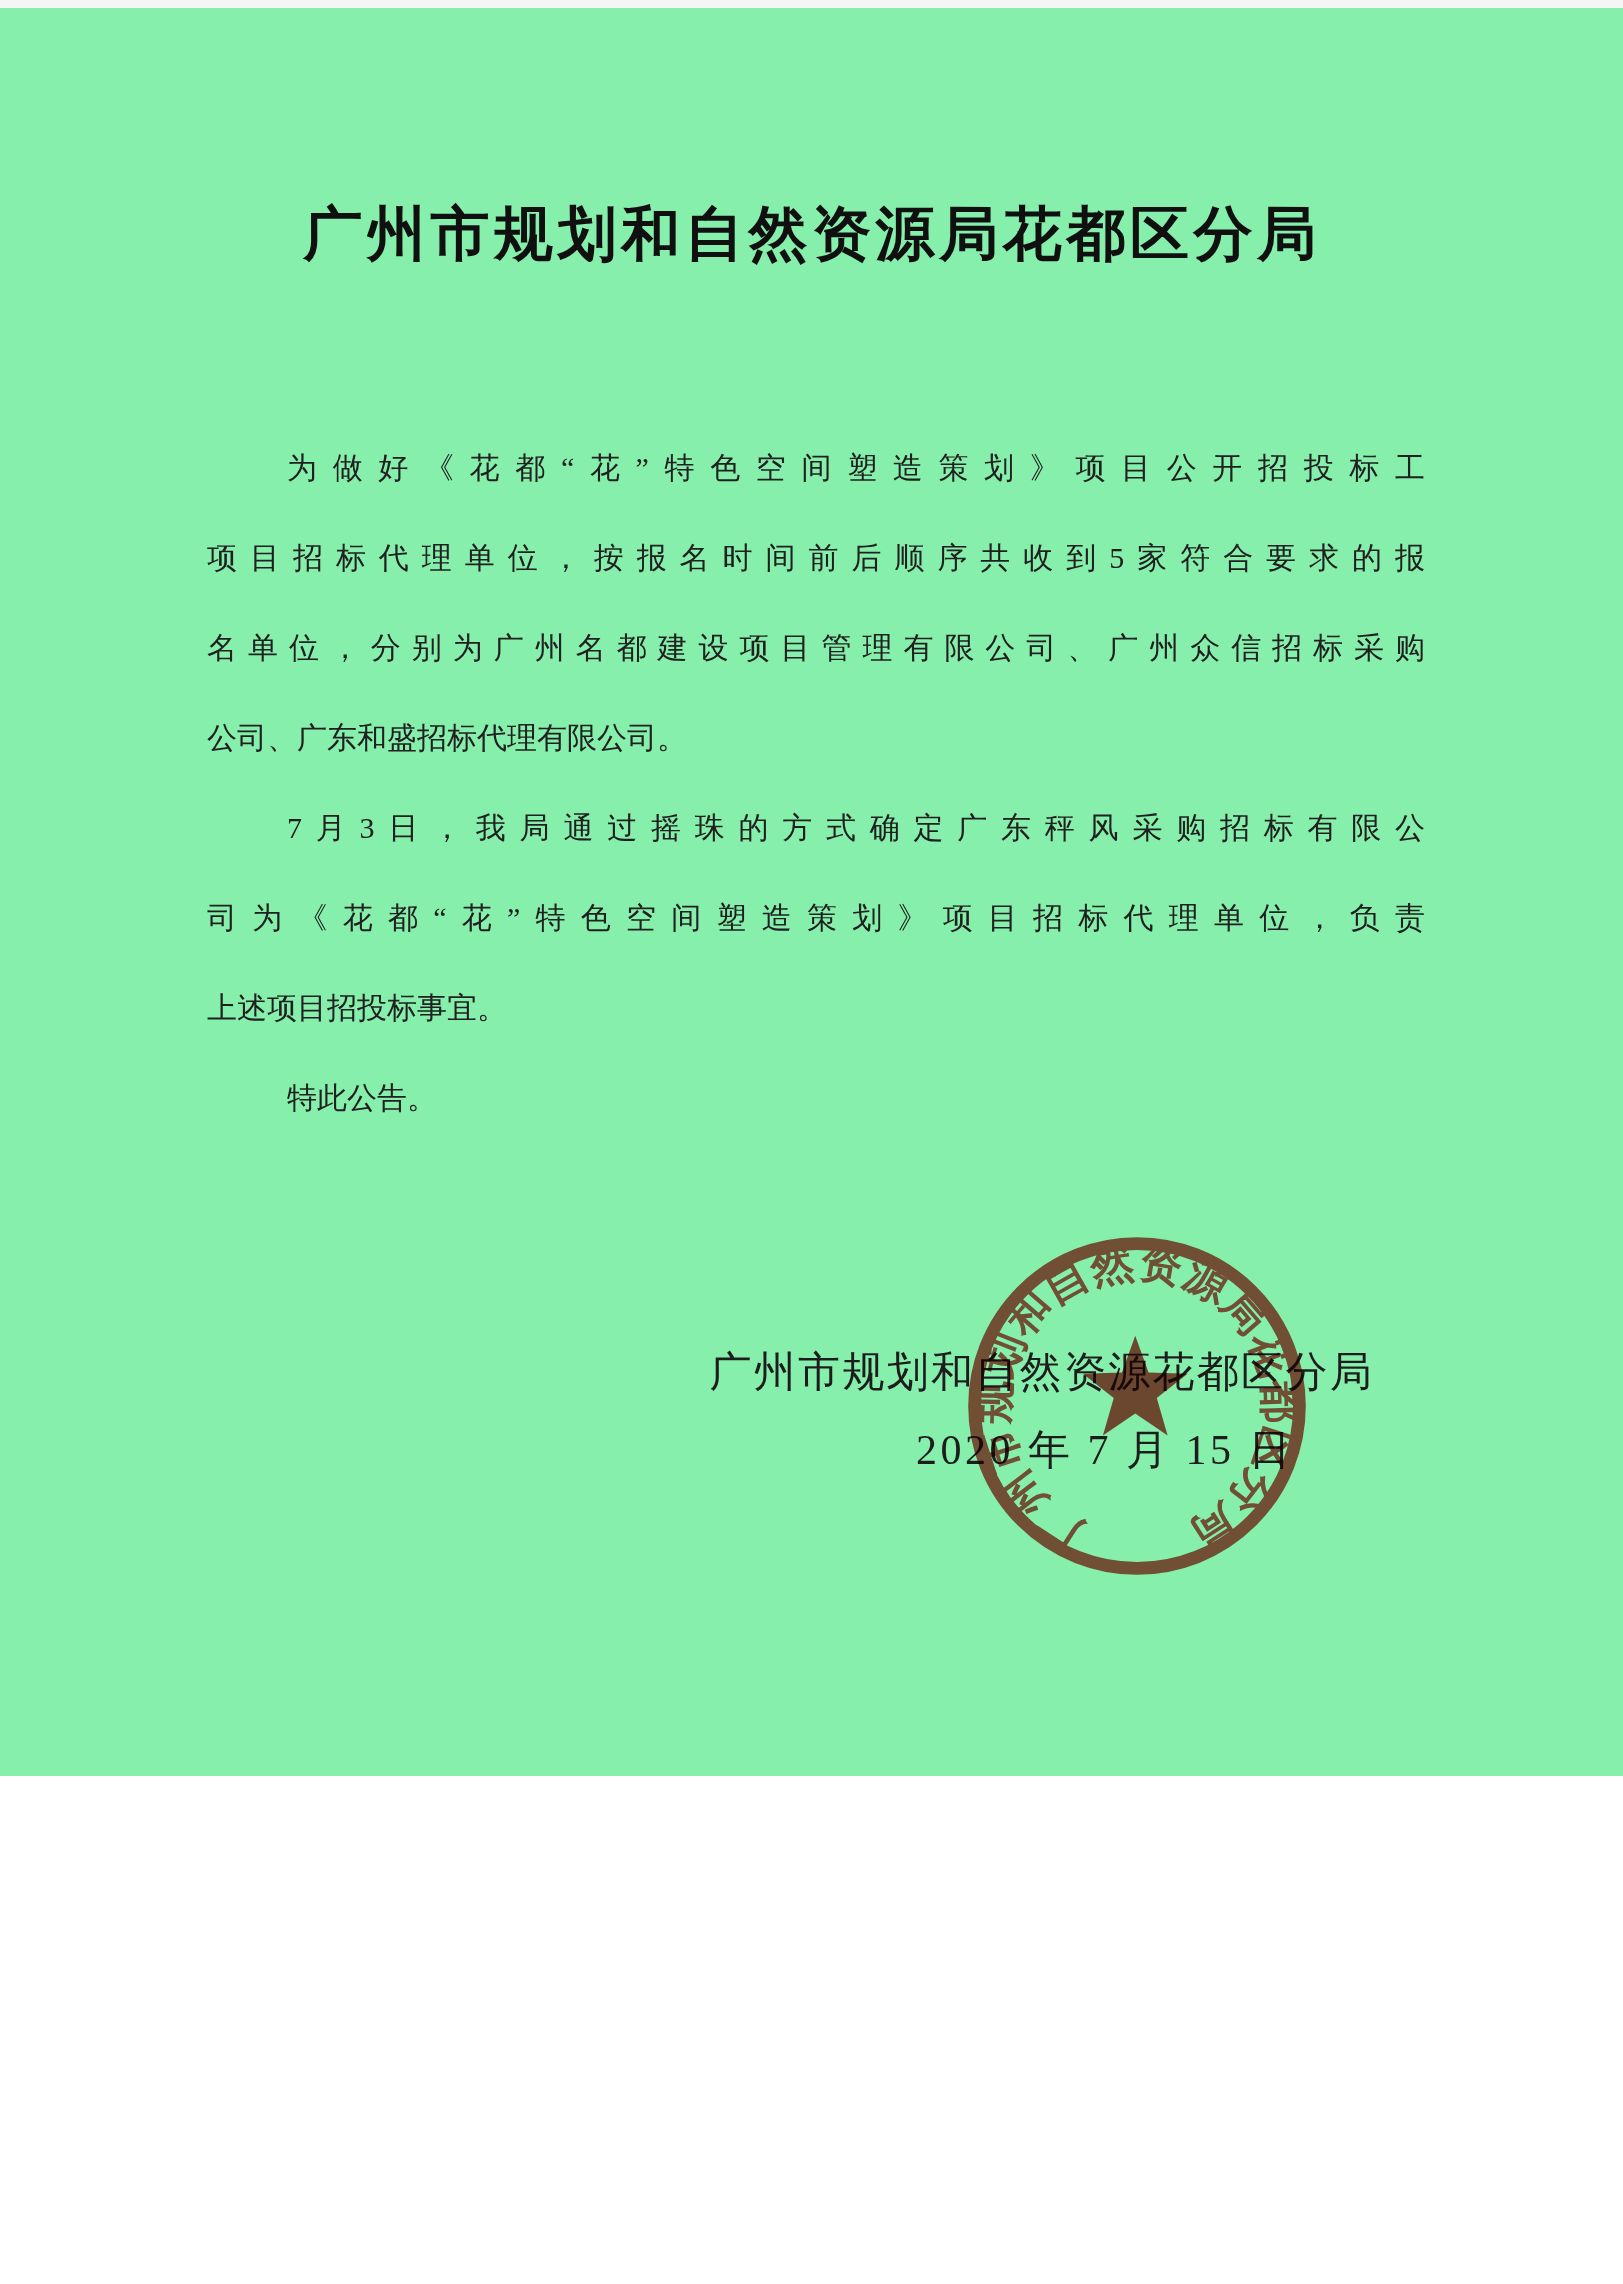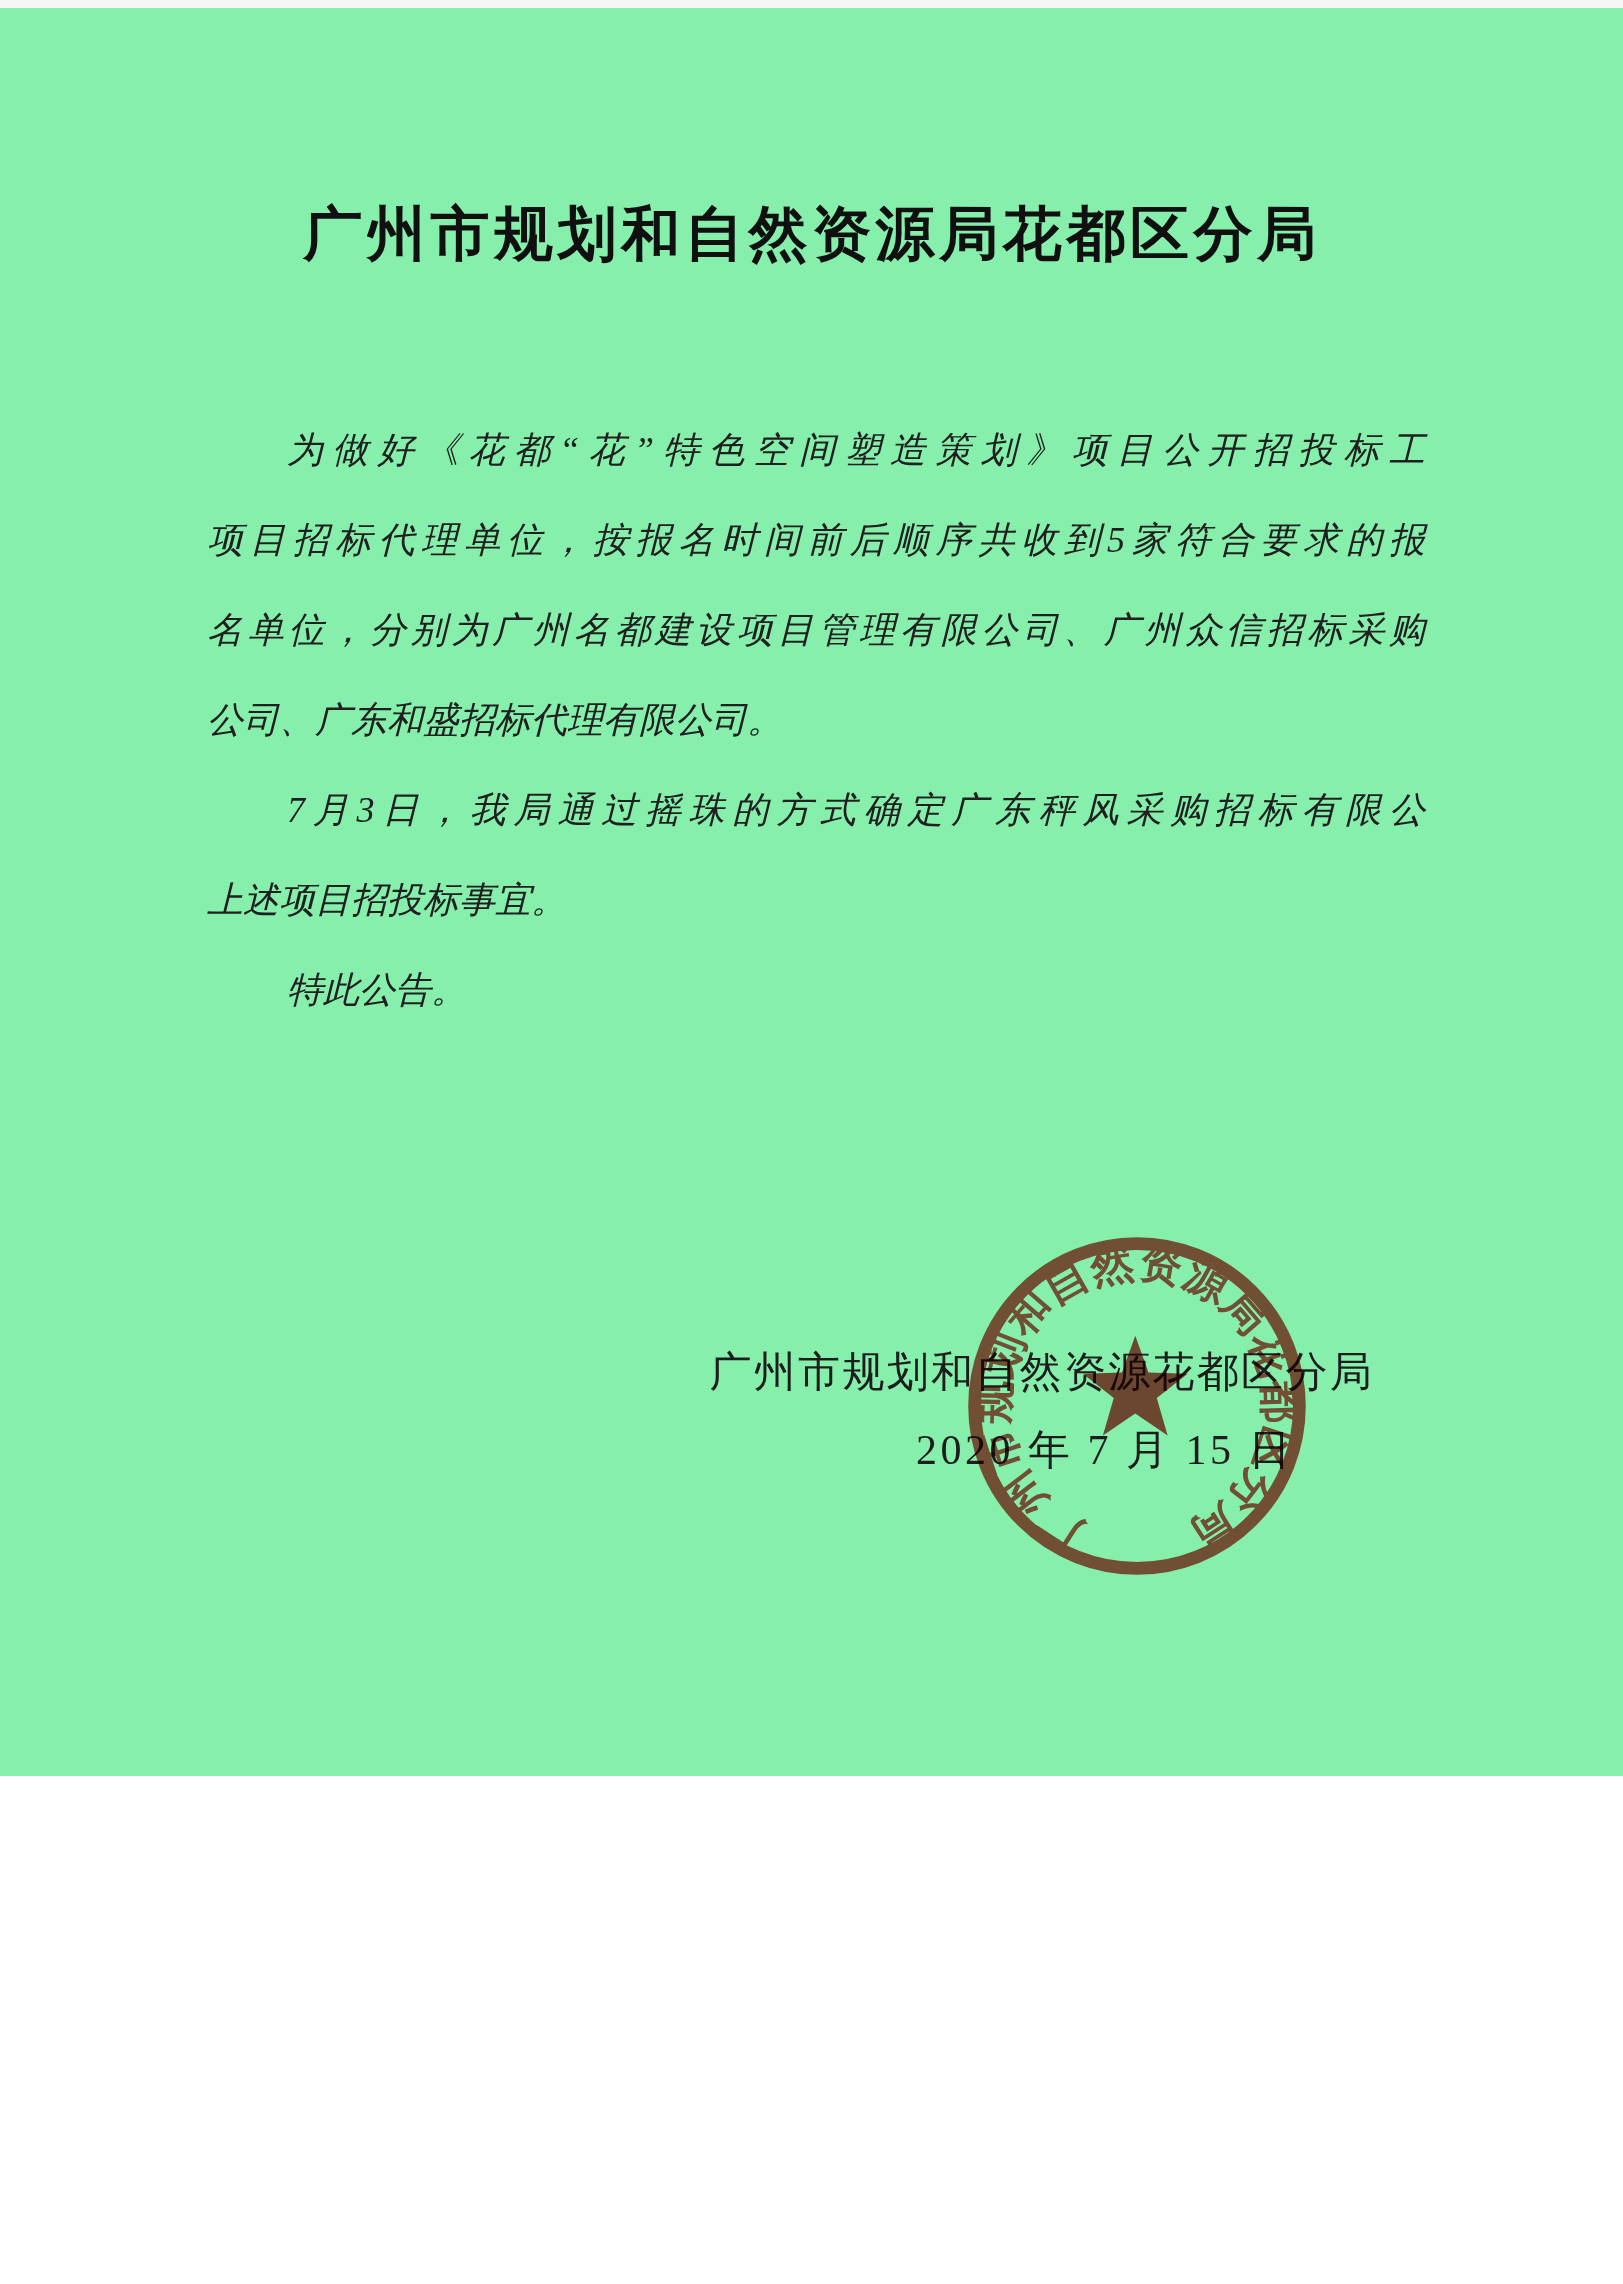--- a/index.html
+++ b/index.html
@@ -21,24 +21,23 @@
   }
   .title-block {
     position: absolute; left: 0; top: 196px; width: 1624px;
     text-align: center;
     font-size: 59px; font-weight: bold;
     line-height: 76px;
     letter-spacing: 4.6px;
     color: #101010;
   }
   .body-block {
-    position: absolute; left: 207px; top: 405px; width: 1218px;
-    font-size: 36px;
+    position: absolute; left: 207px; top: 423px; width: 1218px;
+    font-size: 30px;
     color: #202020;
-    font-style: italic;
   }
   .bline {
     height: 90px; line-height: 90px;
     white-space: nowrap;
     text-align: justify;
     text-align-last: justify;
     text-justify: inter-character;
   }
   .bline.end { text-align-last: left; }
   .bline.indent { text-indent: 80px; }
@@ -81,20 +80,21 @@
   <div class="title-block">
     <div>广州市规划和自然资源局花都区分局</div>
   </div>
 
   <div class="body-block">
     <div class="bline indent">为做好《花都“花”特色空间塑造策划》项目公开招投标工</div>
     <div class="bline">项目招标代理单位，按报名时间前后顺序共收到5家符合要求的报</div>
     <div class="bline">名单位，分别为广州名都建设项目管理有限公司、广州众信招标采购</div>
     <div class="bline end">公司、广东和盛招标代理有限公司。</div>
     <div class="bline indent">7月3日，我局通过摇珠的方式确定广东秤风采购招标有限公</div>
+    <div class="bline">司为《花都“花”特色空间塑造策划》项目招标代理单位，负责</div>
     <div class="bline end">上述项目招投标事宜。</div>
     <div class="bline end indent">特此公告。</div>
   </div>
 
   <div class="sig-agency">广州市规划和自然资源花都区分局</div>
 
   <div class="sig-date">2020 年 7 月 15 日</div>
 
   <div class="seal">
     <svg viewBox="0 0 600 600" xmlns="http://www.w3.org/2000/svg">

